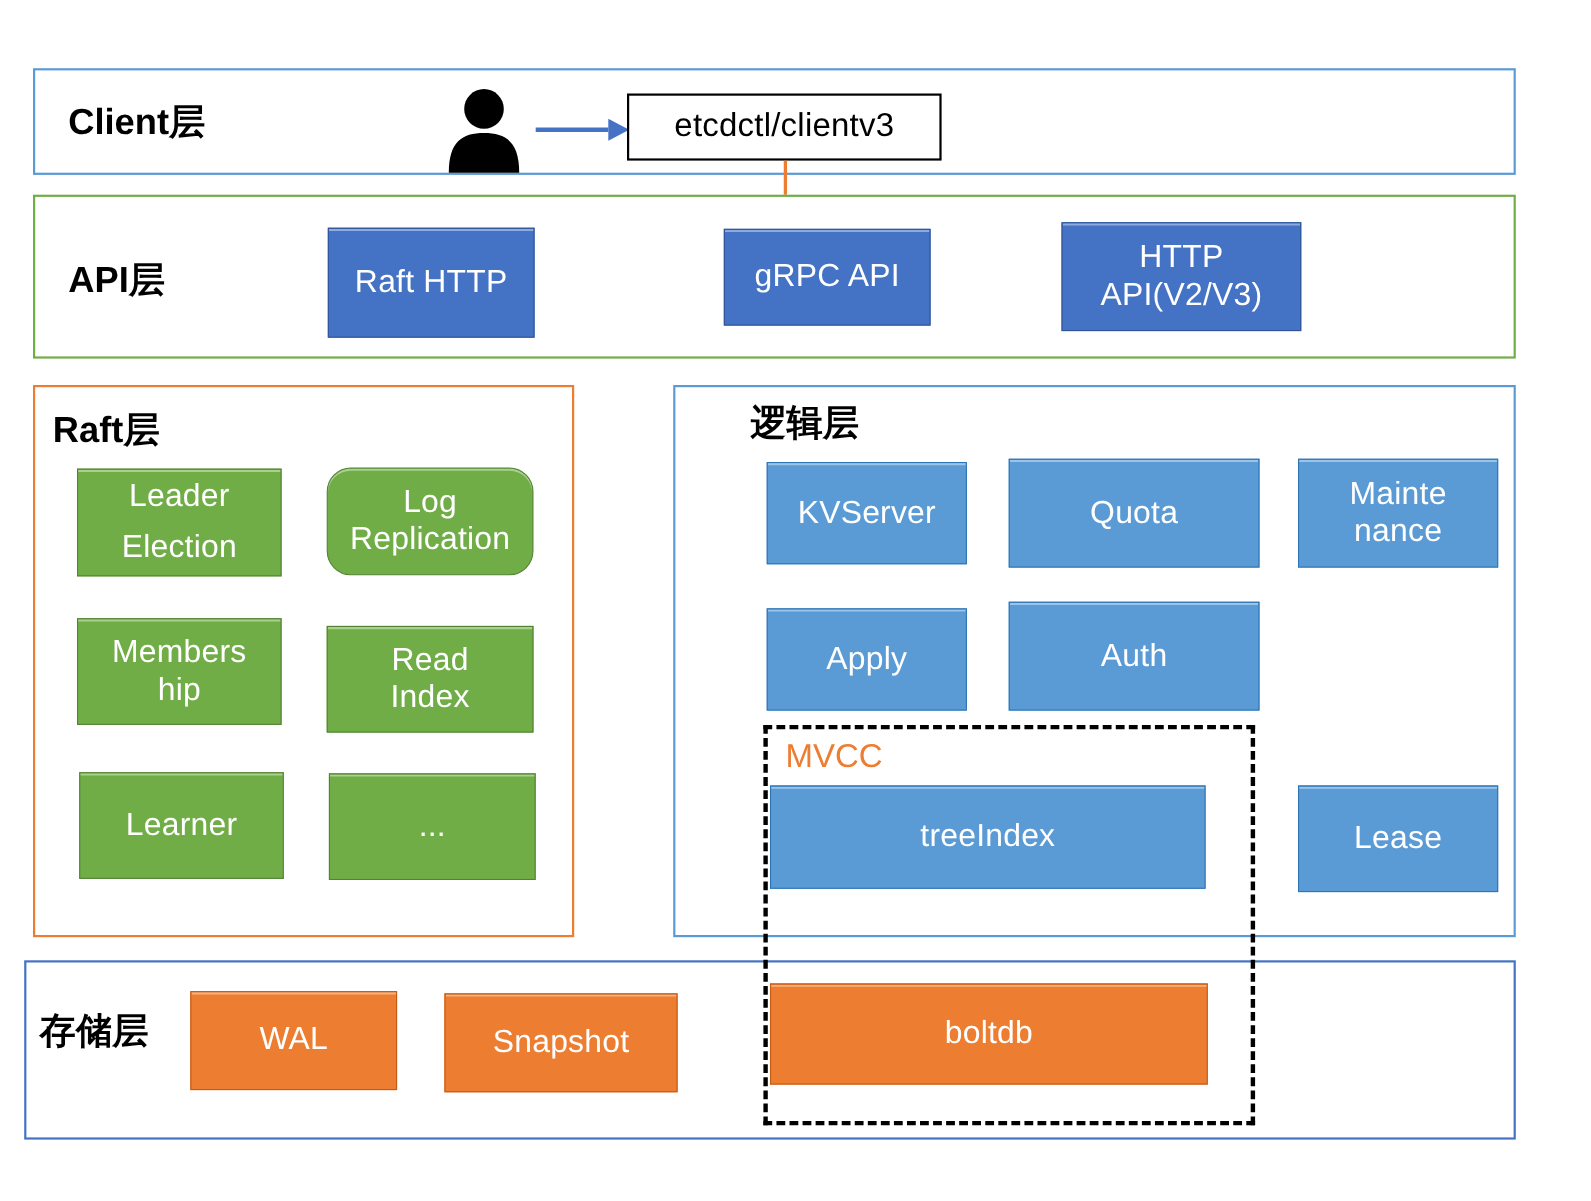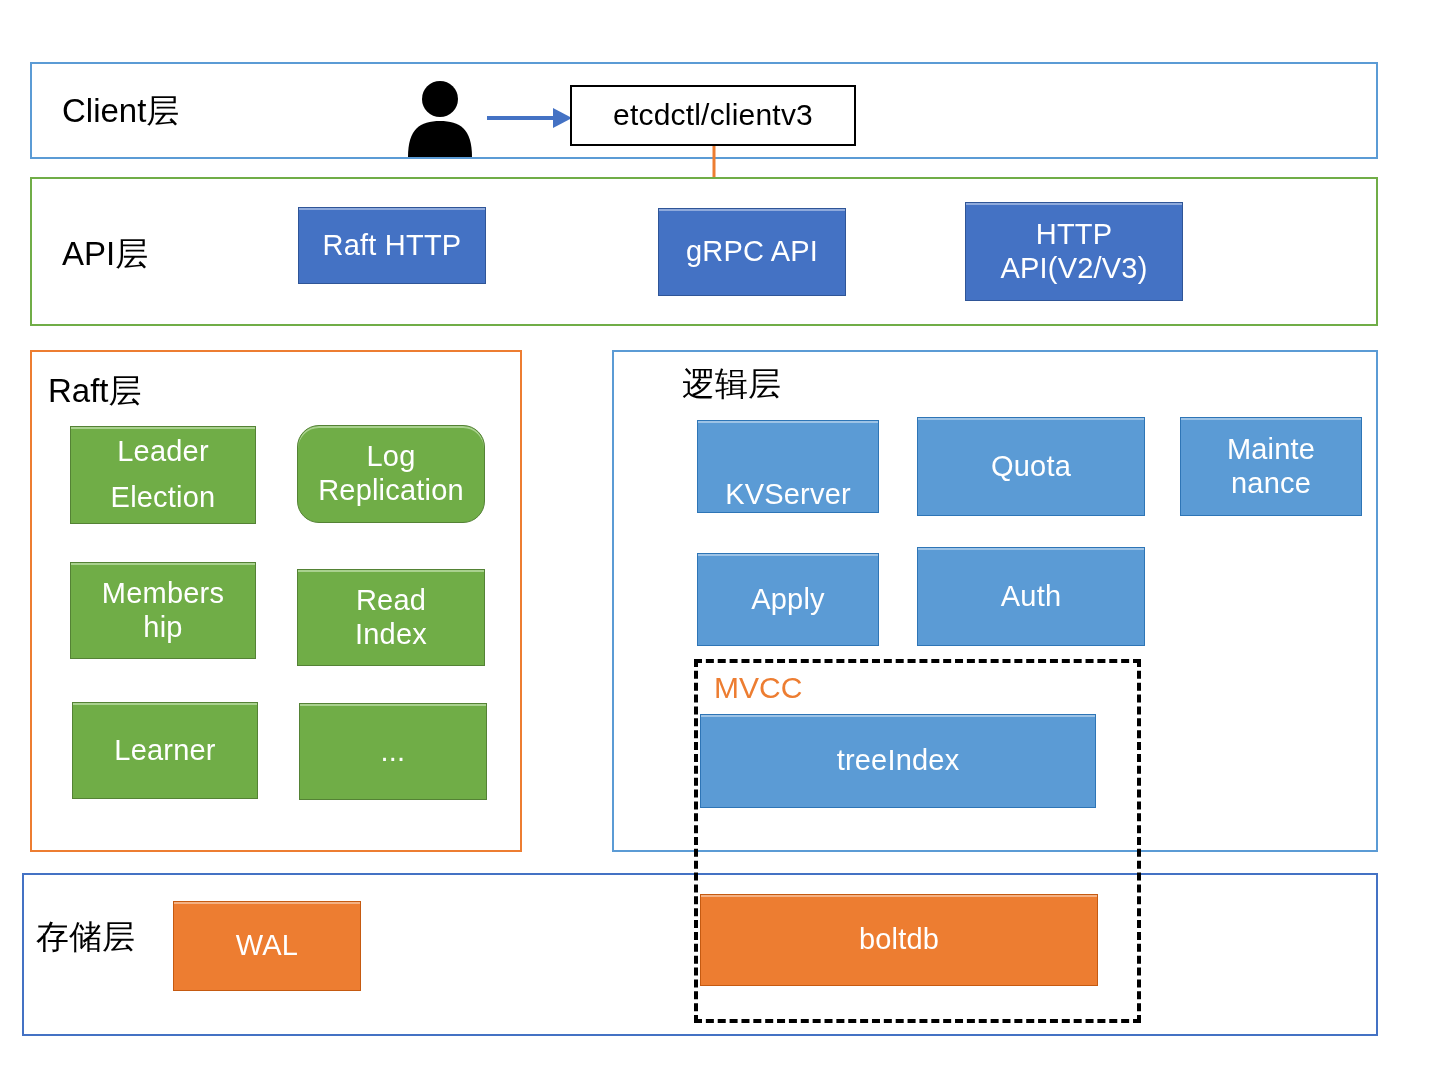--- a/index.html
+++ b/index.html
@@ -29,21 +29,21 @@
   .layer-raft    { border: 2px solid #ED7D31; }
   .layer-logic   { border: 2px solid #5B9BD5; }
   .layer-storage { border: 2px solid #4472C4; }
 
   .layer-title {
     position: absolute;
     color: #000000;
     font-size: 33px;
     line-height: 1;
     white-space: nowrap;
-    font-weight: 400;
+    font-weight: 700;
   }
 
   
   .node {
     position: absolute;
     box-sizing: border-box;
     display: flex;
     align-items: center;
     justify-content: center;
     text-align: center;
@@ -129,21 +129,21 @@
 
   <svg class="arrow-svg" style="left:703px; top:146px;" width="22" height="65" viewBox="0 0 22 65">
     <line x1="11" y1="0" x2="11" y2="48" stroke="#ED7D31" stroke-width="3"></line>
     <polygon points="3,47 19,47 11,64" fill="#ED7D31"></polygon>
   </svg>
 
   <div class="layer layer-api" style="left:30px; top:177px; width:1348px; height:149px;"></div>
 
   <div class="layer-title" style="left:62px; top:237px;">API层</div>
 
-  <div class="node node-darkblue" style="left:298px; top:207px; width:188px; height:77px;">
+  <div class="node node-darkblue" style="left:298px; top:207px; width:188px; height:100px;">
     <span>Raft HTTP</span>
   </div>
 
   <div class="node node-darkblue" style="left:658px; top:208px; width:188px; height:88px;">
     <span>gRPC API</span>
   </div>
 
   <div class="node node-darkblue" style="left:965px; top:202px; width:218px; height:99px; flex-direction:column;">
     <span>HTTP</span>
     <span>API(V2/V3)</span>
@@ -178,21 +178,21 @@
   </div>
 
   <div class="node node-green" style="left:299px; top:703px; width:188px; height:97px;">
     <span>...</span>
   </div>
 
   <div class="layer layer-logic" style="left:612px; top:350px; width:766px; height:502px;"></div>
 
   <div class="layer-title" style="left:634px; top:367px;margin-left:48px;">逻辑层</div>
 
-  <div class="node node-lightblue" style="left:697px; top:420px; width:182px; height:93px;align-items:flex-end;">
+  <div class="node node-lightblue" style="left:697px; top:420px; width:182px; height:93px;">
     <span>KVServer</span>
   </div>
 
   <div class="node node-lightblue" style="left:917px; top:417px; width:228px; height:99px;">
     <span>Quota</span>
   </div>
 
   <div class="node node-lightblue" style="left:1180px; top:417px; width:182px; height:99px; flex-direction:column;">
     <span>Mainte</span>
     <span>nance</span>
@@ -204,29 +204,35 @@
 
   <div class="node node-lightblue" style="left:917px; top:547px; width:228px; height:99px;">
     <span>Auth</span>
   </div>
 
 
   <div class="node node-lightblue" style="left:700px; top:714px; width:396px; height:94px;">
     <span>treeIndex</span>
   </div>
 
+  <div class="node node-lightblue" style="left:1180px; top:714px; width:182px; height:97px;">
+    <span>Lease</span>
+  </div>
 
   <div class="layer layer-storage" style="left:22px; top:873px; width:1356px; height:163px;"></div>
 
   <div class="layer-title" style="left:36px; top:920px;">存储层</div>
 
   <div class="node node-orange" style="left:173px; top:901px; width:188px; height:90px;">
     <span>WAL</span>
   </div>
 
+  <div class="node node-orange" style="left:404px; top:903px; width:212px; height:90px;">
+    <span>Snapshot</span>
+  </div>
 
   <div class="node node-orange" style="left:700px; top:894px; width:398px; height:92px;">
     <span>boltdb</span>
   </div>
 
   <div class="dashed-group" style="left:694px; top:659px; width:447px; height:364px;"></div>
 
   <div class="mvcc-label" style="left:714px; top:673px;">MVCC</div>
 
 </div>

